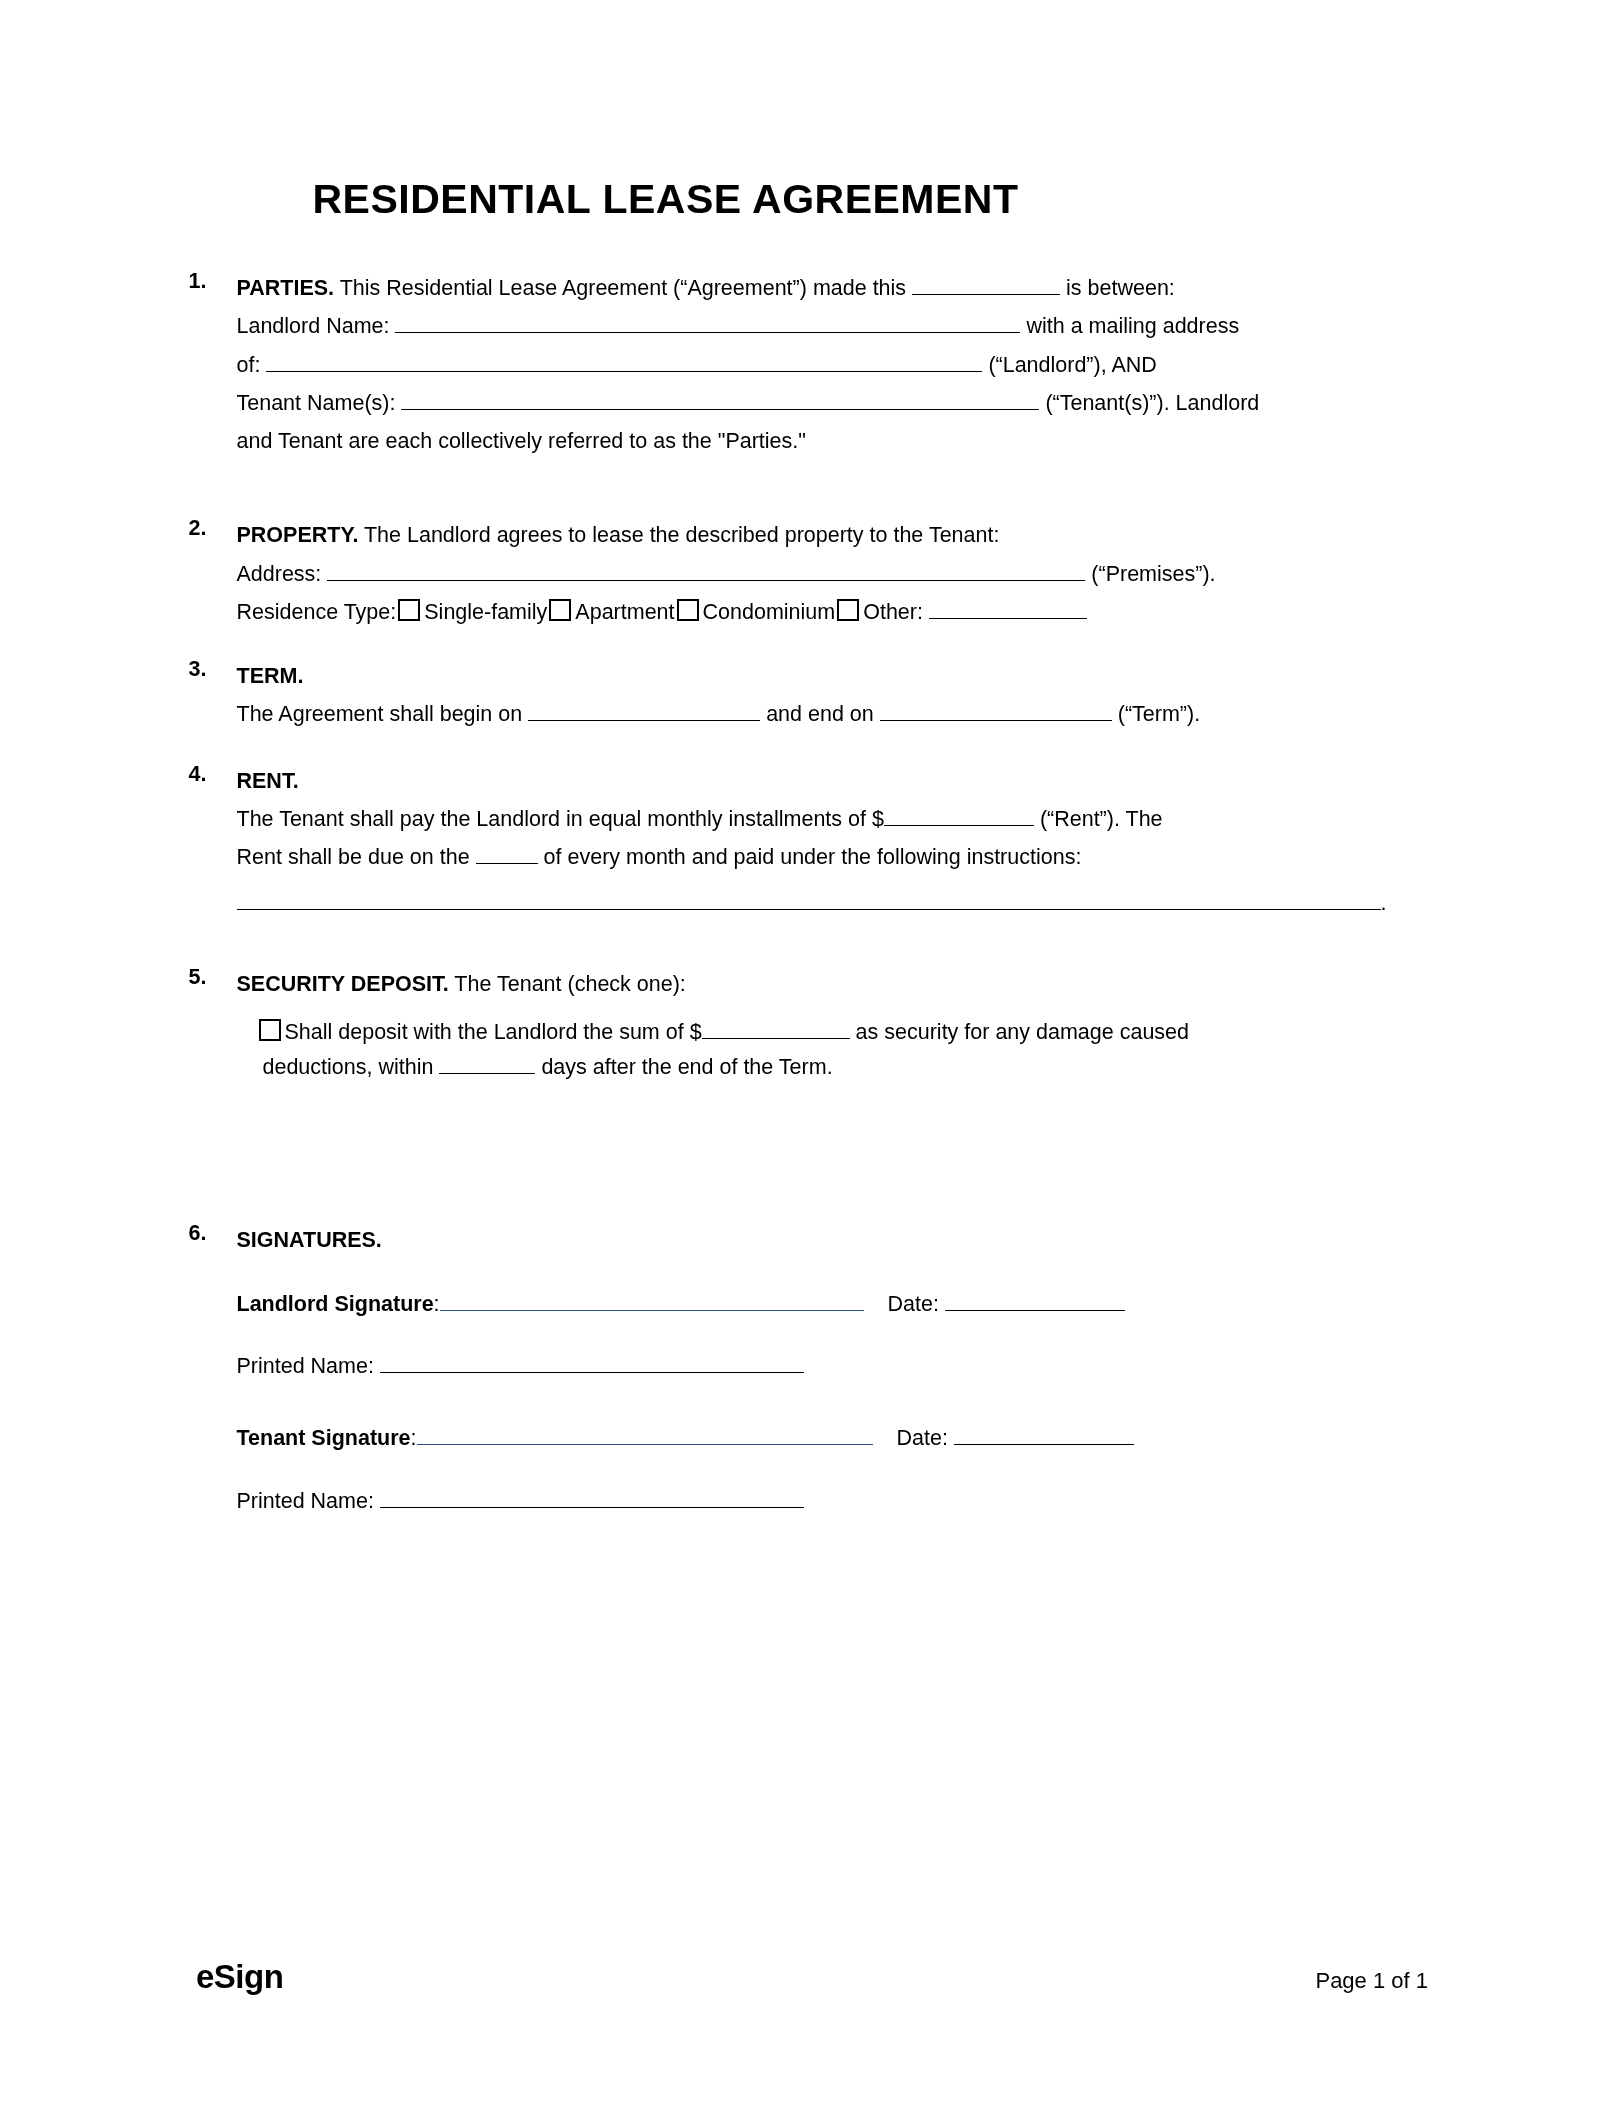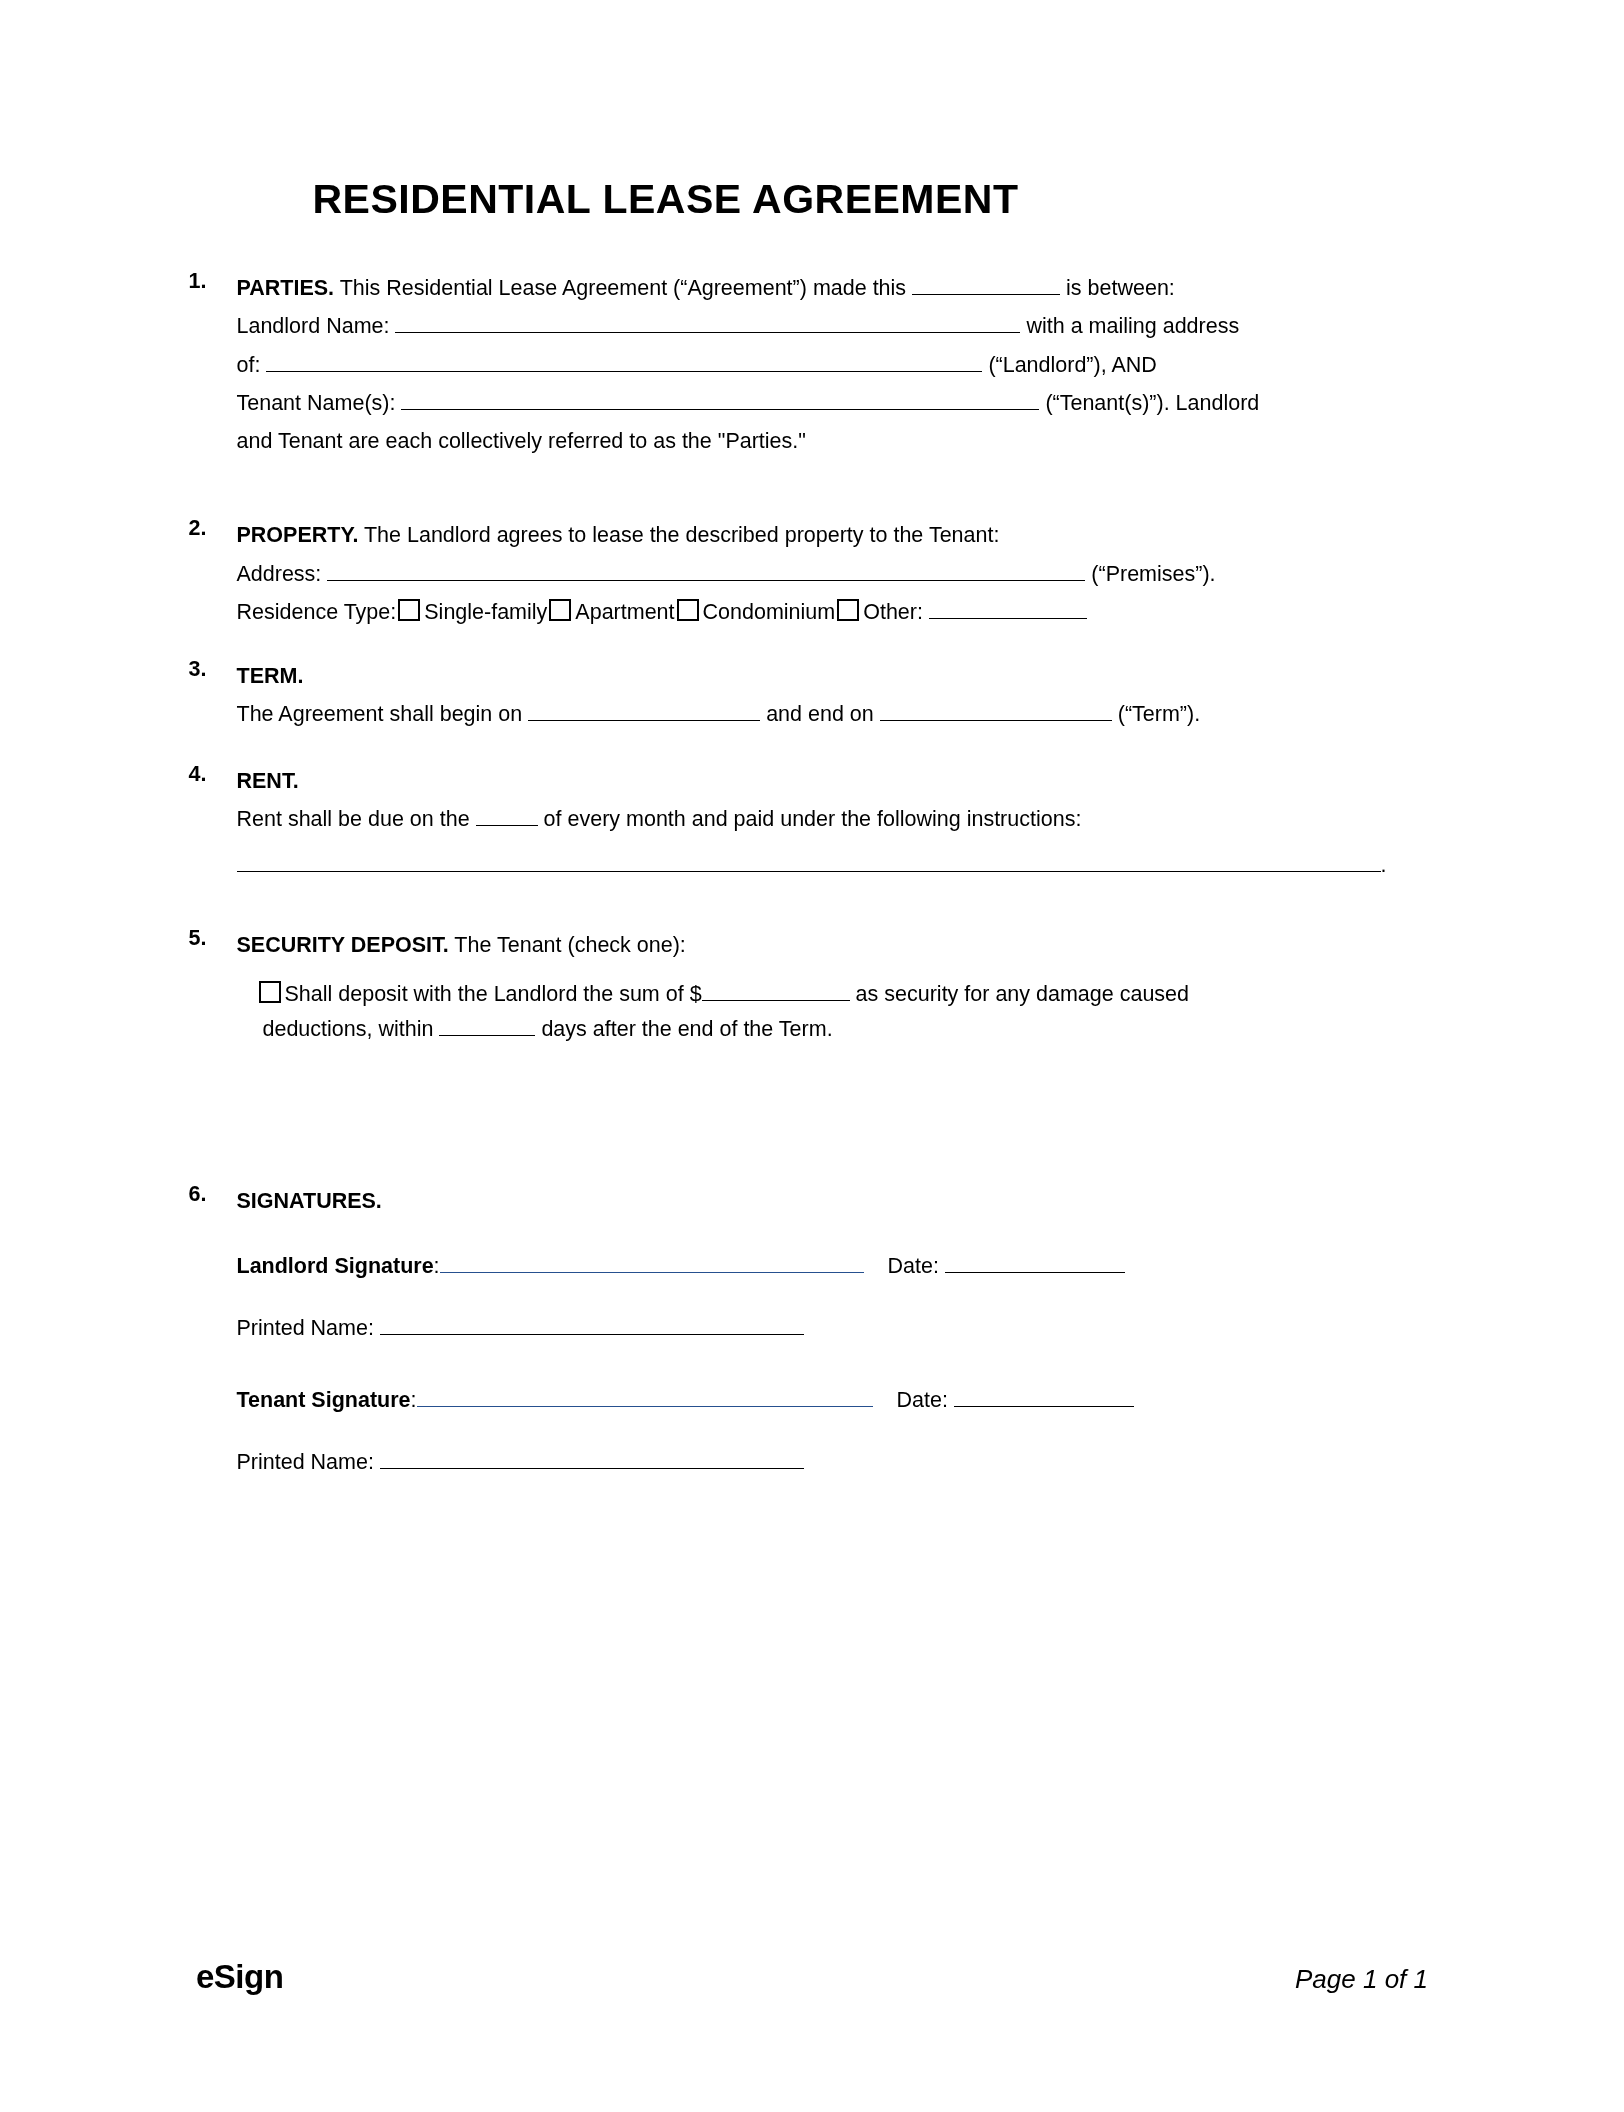--- a/index.html
+++ b/index.html
@@ -108,22 +108,21 @@
     display: flex;
     justify-content: space-between;
     align-items: baseline;
   }
   .brand {
     font-size: 33px;
     font-weight: bold;
     letter-spacing: -0.5px;
   }
   .pageno {
-    font-size: 26px;
-    font-style: italic;
+    font-size: 22px;
   }
 </style>
 </head>
 <body>
 
 <div class="page">
 
   <h1 class="doc-title">RESIDENTIAL LEASE AGREEMENT</h1>
 
   <div class="content">
@@ -185,20 +184,24 @@
           <span class="blank" style="width:232px;"></span>
           <span>(“Term”).</span>
         </div>
       </div>
     </div>
 
     <div class="section" style="margin-top:28px;">
       <span class="sec-num">4.</span>
       <div class="sec-body">
         <div class="sec-head">RENT.</div>
+        <div class="line-row">
+          <span>The Tenant shall pay the Landlord in equal monthly installments of $</span><span class="blank" style="width:150px;"></span>
+          <span>(“Rent”). The</span>
+        </div>
         <div class="line-row">
           <span>Rent shall be due on the</span>
           <span class="blank" style="width:62px;"></span>
           <span>of every month and paid under the following instructions:</span>
         </div>
         <div class="line-row" style="margin-top:8px;">
           <span class="blank" style="width:1144px;"></span><span>.</span>
         </div>
       </div>
     </div>

